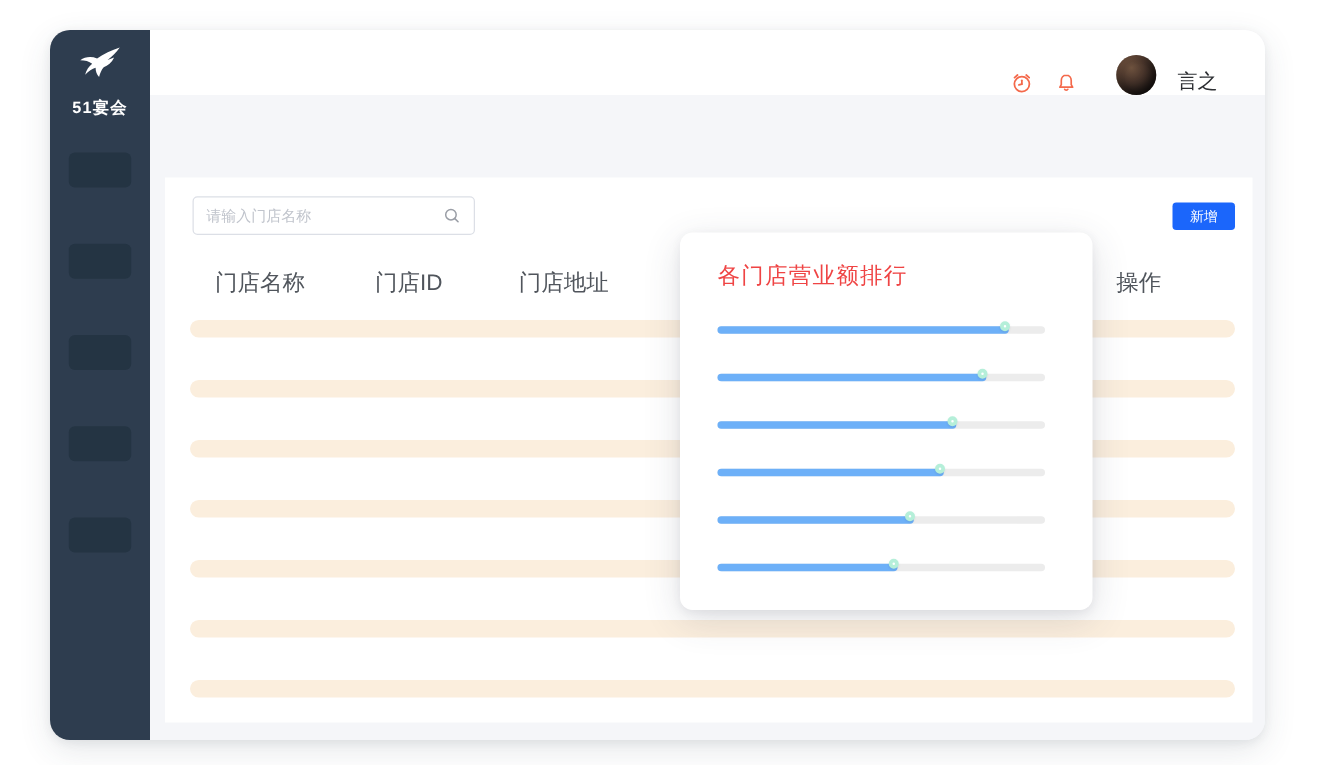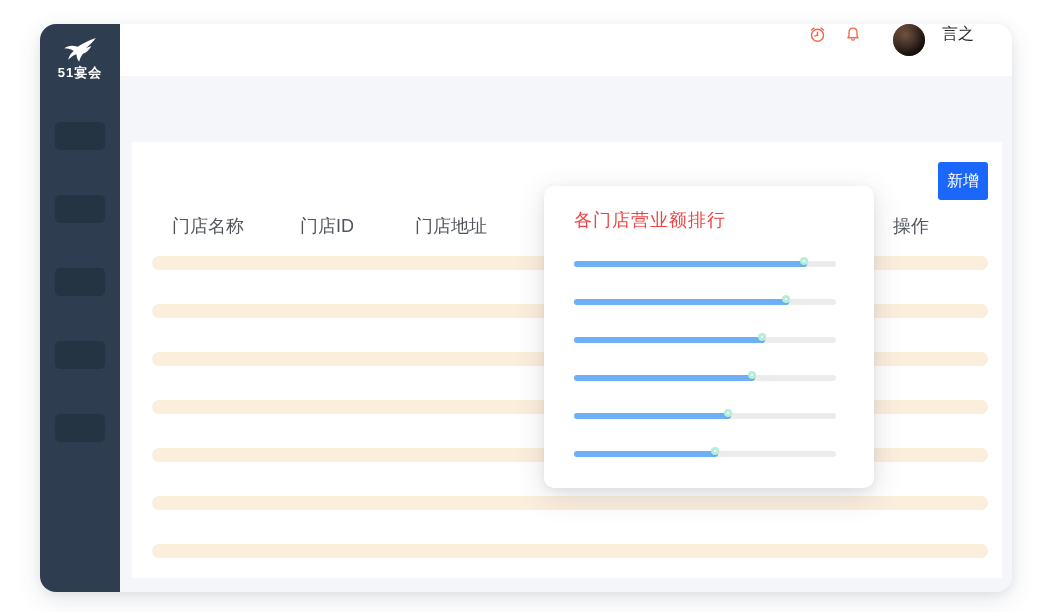--- a/index.html
+++ b/index.html
@@ -15,42 +15,42 @@
   }
   *{margin:0;padding:0;box-sizing:border-box;}
   html,body{width:1060px;height:612px;background:#ffffff;font-family:"Liberation Sans",sans-serif;overflow:hidden;}
 
   .app{position:absolute;left:40px;top:24px;width:972px;height:568px;border-radius:16px;overflow:hidden;display:flex;background:var(--main-bg);box-shadow:0 8px 26px rgba(50,62,80,.12),0 2px 8px rgba(50,62,80,.08);}
 
   
   .sidebar{width:80px;flex-shrink:0;background:var(--sidebar-bg);position:relative;}
   .logo{position:absolute;top:13px;left:0;right:0;text-align:center;}
   .logo svg{display:block;margin:0 auto;}
-  .brand-name{display:block;margin-top:1px;font-size:13px;font-weight:700;color:#fff;letter-spacing:1px;}
+  .brand-name{display:block;margin-top:14px;font-size:13px;font-weight:700;color:#fff;letter-spacing:1px;}
   .side-block{position:absolute;left:15px;width:50px;height:28px;border-radius:5px;background:var(--sidebar-block);}
 
   
   .main{flex:1;position:relative;background:var(--main-bg);}
-  .topbar{height:52px;background:#fff;display:flex;align-items:flex-start;justify-content:flex-end;padding-right:38px;}
+  .topbar{height:52px;background:#fff;display:flex;align-items:flex-end;justify-content:flex-end;padding-right:38px;}
   .icon-btn{display:flex;align-items:center;justify-content:center;width:20px;height:20px;cursor:pointer;}
   .icon-btn + .icon-btn{margin-left:16px;}
   .avatar{width:32px;height:32px;border-radius:50%;margin-left:30px;cursor:pointer;background:radial-gradient(circle at 38% 32%,#6e523e 0%,#46332a 38%,#191514 85%);box-shadow:inset -3px -4px 8px rgba(0,0,0,.55), inset 2px 2px 4px rgba(150,110,80,.35);}
   .user-name{margin-left:17px;font-size:16px;color:#2d2f33;}
 
   .title-panel{position:absolute;left:12px;right:10px;top:64px;height:46px;background:#fff;display:flex;align-items:center;padding-left:22px;}
   .page-title{font-size:14px;font-weight:500;color:#2f3237;}
 
   .table-panel{position:absolute;left:12px;right:10px;top:118px;height:436px;background:#fff;}
 
   .search-box{position:absolute;left:22px;top:15px;width:226px;height:31px;border:1px solid #dcdfe6;border-radius:4px;background:#fff;display:flex;align-items:center;padding:0 10px;}
   .search-box input{flex:1;border:0;outline:none;font-size:12px;color:#333;background:transparent;font-family:"Liberation Sans",sans-serif;}
   .search-box input::placeholder{color:#c0c4cc;}
   .search-box svg{flex-shrink:0;cursor:pointer;}
 
-  .add-button{position:absolute;right:14px;top:20px;width:50px;height:38px;border:0;border-radius:3px;background:var(--accent-blue);color:#fff;font-size:16px;display:flex;align-items:center;justify-content:center;cursor:pointer;font-family:"Liberation Sans",sans-serif;}
+  .add-button{position:absolute;right:14px;top:20px;width:50px;height:22px;border:0;border-radius:3px;background:var(--accent-blue);color:#fff;font-size:11px;display:flex;align-items:center;justify-content:center;cursor:pointer;font-family:"Liberation Sans",sans-serif;}
 
   .th{position:absolute;top:72px;font-size:18px;color:#50555c;}
   .th-0{left:40px;} .th-1{left:168px;} .th-2{left:283px;} .th-3{left:761px;}
 
   .skel-row{position:absolute;left:20px;right:14px;height:14px;border-radius:7px;background:var(--skeleton-row);}
 
   
   .popup{position:absolute;left:544px;top:186px;width:330px;height:302px;background:#fff;border-radius:10px;box-shadow:0 8px 30px rgba(60,70,90,.16),0 2px 8px rgba(60,70,90,.08);z-index:5;}
   .popup-title{position:absolute;left:30px;top:22px;font-size:18px;color:#ef4444;letter-spacing:1px;}
   .slider-row{position:absolute;left:30px;width:262px;height:12px;cursor:pointer;}
@@ -96,20 +96,27 @@
           <path d="M12 3.5 C8.7 3.5 6.7 6.1 6.7 9.2 L6.7 13.6 L5.2 16.3 L18.8 16.3 L17.3 13.6 L17.3 9.2 C17.3 6.1 15.3 3.5 12 3.5 Z"></path>
           <path d="M10.3 18.6 C10.7 19.8 13.3 19.8 13.7 18.6"></path>
         </svg>
       </span>
       <span class="avatar"></span>
       <span class="user-name">言之</span>
     </header>
 
 
     <section class="table-panel">
+      <div class="search-box">
+        <input type="text" placeholder="请输入门店名称" style="">
+        <svg width="15" height="15" viewBox="0 0 20 20" fill="none" stroke="#9a9ea6" stroke-width="1.6" stroke-linecap="round">
+          <circle cx="9" cy="9" r="5.6"></circle>
+          <path d="M13.2 13.2 L16.6 16.6"></path>
+        </svg>
+      </div>
 
       <button class="add-button">新增</button>
 
       <div class="th th-0">门店名称</div>
       <div class="th th-1">门店ID</div>
       <div class="th th-2">门店地址</div>
       <div class="th th-3">操作</div>
 
       <div>
           <div class="skel-row" style="top: 114px;"></div>

